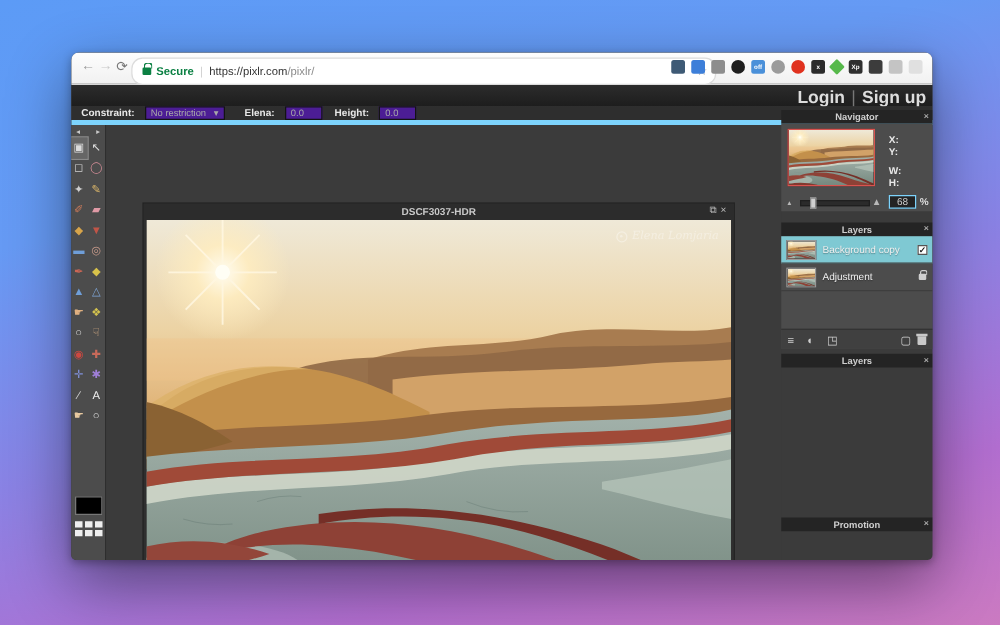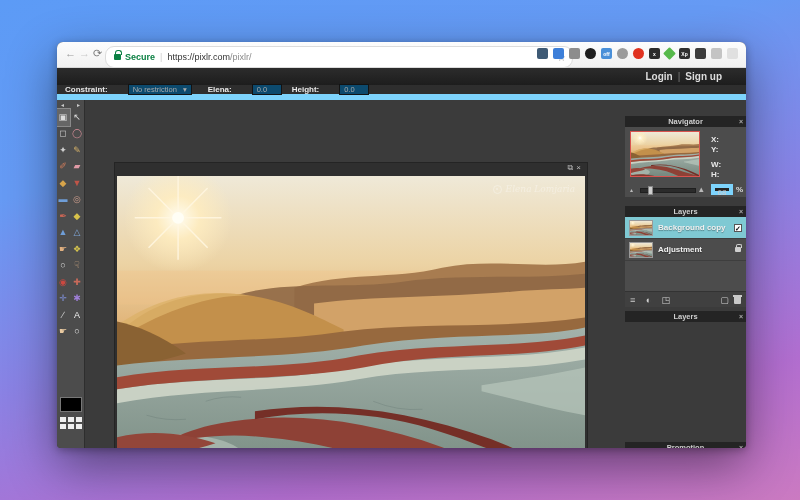--- a/index.html
+++ b/index.html
@@ -23,26 +23,26 @@
   #extrow{position:absolute;right:8px;top:6px;display:flex;gap:5px}
   .ext{width:11px;height:11px;border-radius:2px;display:flex;align-items:center;justify-content:center;font-size:5px;color:#fff;font-weight:bold}
   .ext.circle{border-radius:50%}
   .ext.diamond{transform:rotate(45deg);border-radius:1px;width:9px;height:9px;margin-top:1px}
   
   #menubar{position:absolute;left:0;top:26px;width:689px;height:17px;background:linear-gradient(#2c2c2c,#1d1d1d);display:flex;align-items:center;font-size:9px;color:#ddd;font-weight:bold}
   #menu-items{display:flex;overflow:hidden}
   .mi{padding:0 9px;white-space:nowrap;position:relative}
   .mi.clip{margin-left:-11px}
   .badge{position:absolute;top:-3px;right:-2px;width:8px;height:8px;background:#e83c2e;border-radius:50%;color:#fff;font-size:6px;font-style:normal;text-align:center;line-height:8px;font-weight:bold}
-  #menu-right{margin-left:auto;display:flex;align-items:flex-end;gap:5px;padding-right:24px;font-size:10px}
+  #menu-right{margin-left:auto;display:flex;align-items:flex-end;gap:5px;padding-right:5px;font-size:14px}
   #menu-right .sep{color:#777;font-weight:normal}
   
-  #optbar{position:absolute;left:0;top:43px;width:689px;height:15px;background:#2e2e2e;border-bottom:6px solid #7dd3fc;display:flex;align-items:center;font-size:8px;color:#e8e8e8}
+  #optbar{position:absolute;left:0;top:43px;width:689px;height:15px;background:#2e2e2e;border-bottom:4px solid #7dd3fc;display:flex;align-items:center;font-size:8px;color:#e8e8e8}
   #optbar .lbl{font-weight:bold;margin-left:8px}
-  .optbox{background:#0c4a6e;border:1px solid #131313;color:#a9a9a9;height:11px;line-height:10px;padding:0 4px;margin-left:20px;font-size:7.5px}
+  .optbox{background:#4c1d95;border:1px solid #131313;color:#a9a9a9;height:11px;line-height:10px;padding:0 4px;margin-left:8px;font-size:7.5px}
   #constraint-dd{width:64px;display:flex;justify-content:space-between}
   
   #toolbox{position:absolute;left:0;top:58px;width:28px;height:348px;background:#4c4c4c;border-right:1px solid #2e2e2e}
   #tb-arrows{display:flex;justify-content:space-between;padding:1px 4px;color:#c9c9c9;font-size:6px}
   #tools{display:grid;grid-template-columns:14px 14px;justify-content:center}
   .tool{width:13px;height:16.5px;display:flex;align-items:center;justify-content:center;font-size:9px;line-height:1}
   .tool.sel{background:#666;outline:1px solid #8a8a8a}
   #swatch{position:absolute;left:3px;top:297px;width:22px;height:15px;background:#000;border:1px solid #777}
   #minigrid{position:absolute;left:3px;top:317px;width:22px;display:grid;grid-template-columns:repeat(3,6px);gap:2px}
   #minigrid i{width:6px;height:5px;background:#efefef;display:block}
@@ -51,39 +51,39 @@
   #imgwin{position:absolute;left:29px;top:62px;width:474px;height:341px;background:#2f2f2f;border:1px solid #242424}
   #imgtitle{position:absolute;left:0;top:0;width:100%;height:13px;background:#2c2c2c;color:#c9c9c9;font-size:8px;font-weight:bold;text-align:center;line-height:13px}
   .wicons{position:absolute;right:3px;top:0;font-size:8px;color:#bbb;letter-spacing:3px}
   #photo{position:absolute;left:2px;top:13px;width:468px;height:313px;overflow:hidden}
   #photo svg{display:block}
   #watermark{position:absolute;right:10px;top:8px;display:flex;align-items:center;gap:4px;opacity:.35;color:#fff}
   .wm-ic{width:9px;height:9px;border:1px solid #fff;border-radius:50%;position:relative}
   .wm-ic:before{content:"";position:absolute;left:2.5px;top:2.5px;width:2px;height:2px;background:#fff;border-radius:50%}
   #watermark span{font-family:"DejaVu Serif",serif;font-style:italic;font-size:9px}
   
-  #panels{position:absolute;left:568px;top:70px;width:135px;height:348px}
+  #panels{position:absolute;left:568px;top:42px;width:135px;height:348px}
   .panel-h{position:absolute;left:0;width:121px;height:11px;background:#242424;color:#cfcfcf;font-size:7.5px;font-weight:bold;text-align:center;line-height:11px}
   .panel-h .x{position:absolute;right:3px;top:0;font-size:7px;color:#aaa}
   .panel-b{position:absolute;left:0;width:121px;background:#4c4c4c}
   
   #nav-thumb{position:absolute;left:5px;top:4px;width:70px;height:46px;border:1px solid #d9534f;background:#222}
   #nav-thumb svg{display:block}
   .coord{position:absolute;font-size:8px;font-weight:bold;color:#e8e8e8}
   #nav-slider-row{position:absolute;left:0;top:56px;width:121px;height:14px}
   .tri{position:absolute;color:#b9b9b9}
   #nav-track{position:absolute;left:15px;top:5px;width:56px;height:5px;background:#2b2b2b;border:1px solid #1f1f1f}
   #nav-handle{position:absolute;left:7px;top:-3px;width:5px;height:9px;background:#cfcfcf;border:1px solid #888}
-  #nav-zoombox{position:absolute;left:86px;top:1px;width:22px;height:11px;background:#232323;border:4px solid #7dd3fc;color:#ccc;font-size:8px;text-align:center;line-height:10px}
+  #nav-zoombox{position:absolute;left:86px;top:1px;width:22px;height:11px;background:#232323;border:1px solid #7dd3fc;color:#ccc;font-size:8px;text-align:center;line-height:10px}
   #nav-pct{position:absolute;right:3px;top:2px;font-size:8px;color:#ddd;font-weight:bold}
   
   .lrow{position:absolute;left:0;width:121px;height:22px;display:flex;align-items:center;border-bottom:1px solid #3e3e3e}
   .lrow .thumb{width:24px;height:16px;border:1px solid #999;margin-left:4px;background:#222;flex:none}
   .lrow .thumb svg{display:block}
-  .lrow .lname{font-size:8px;font-weight:bold;color:#f0f0f0;margin-left:5px;text-shadow:0 1px 1px rgba(0,0,0,.35);white-space:nowrap}
+  .lrow .lname{font-size:8px;font-weight:normal;color:#f0f0f0;margin-left:5px;text-shadow:0 1px 1px rgba(0,0,0,.35);white-space:nowrap}
   .lrow.sel{background:#7fc9d3}
   .cbx{position:absolute;right:4px;width:8px;height:8px;background:#fff;border:1px solid #555;font-size:7px;line-height:8px;text-align:center;color:#111;font-weight:bold}
   .lock{position:absolute;right:5px;width:6px;height:5px;background:#cfcfcf;border-radius:1px}
   .lock:before{content:"";position:absolute;top:-3px;left:1px;width:4px;height:3px;border:1px solid #cfcfcf;border-bottom:none;border-radius:2px 2px 0 0}
   #layers-iconbar{position:absolute;left:0;bottom:0;width:121px;height:16px;background:#404040;border-top:1px solid #333;display:flex;align-items:center;color:#cfcfcf;font-size:9px}
   #layers-iconbar .g{margin-left:5px;letter-spacing:4px}
   #layers-iconbar .r{margin-left:auto;margin-right:5px;display:flex;align-items:center;gap:5px}
   .trash{width:7px;height:7px;background:#c9c9c9;border-radius:0 0 1px 1px;position:relative;margin-top:2px}
   .trash:before{content:"";position:absolute;top:-2px;left:-1px;width:9px;height:1.5px;background:#c9c9c9}
   
@@ -237,20 +237,21 @@
           <i></i>
           <i></i>
           <i></i>
           <i></i>
           <i></i>
         </div>
     </div>
 
     <div id="workspace">
       <div id="imgwin">
+        <div id="imgtitle">DSCF3037-HDR</div>
         <div class="wicons">
           <span>⧉</span><span>×</span>
         </div>
         <div id="photo">
           <svg width="468" height="313" viewBox="0 0 475 314" preserveAspectRatio="none">
               <use href="#landscapeSym"></use>
             </svg>
           <div id="watermark">
             <span class="wm-ic"></span>
             <span>Elena Lomjaria</span>

